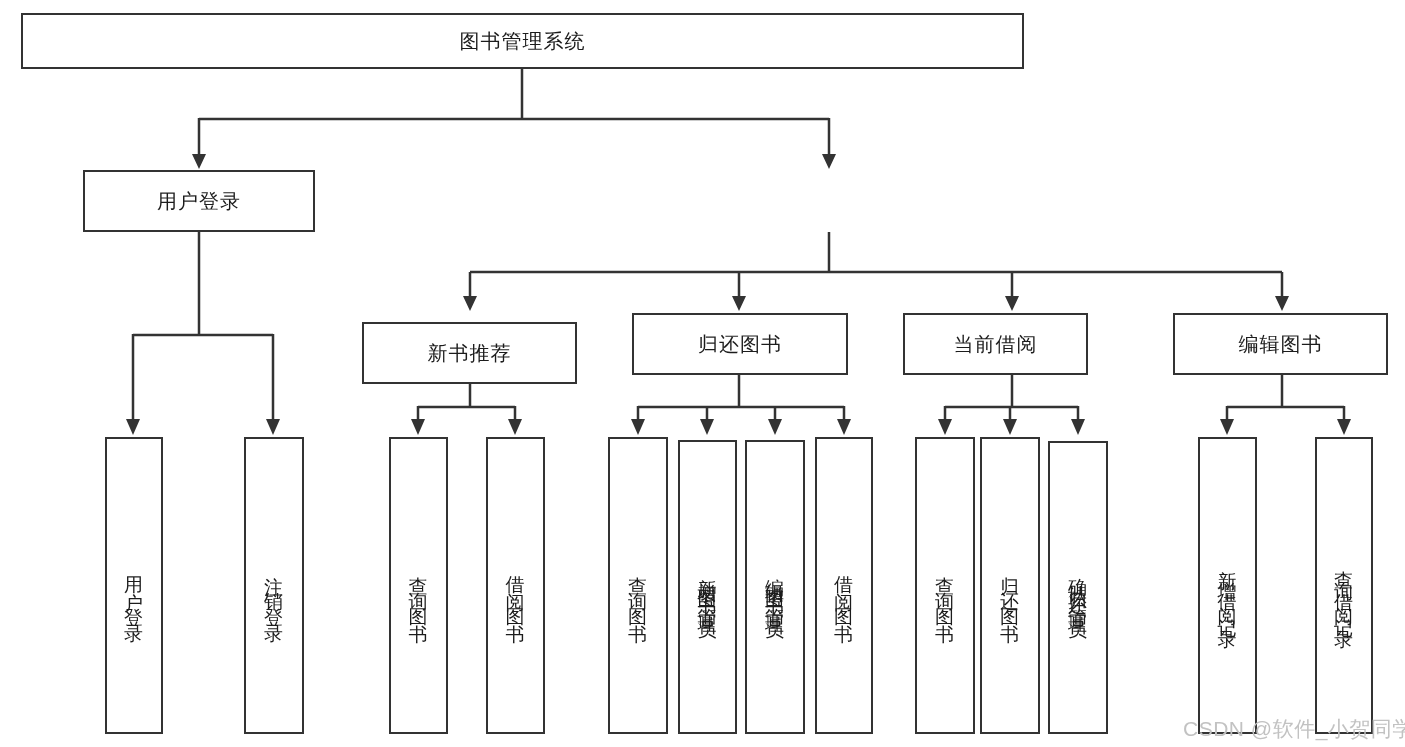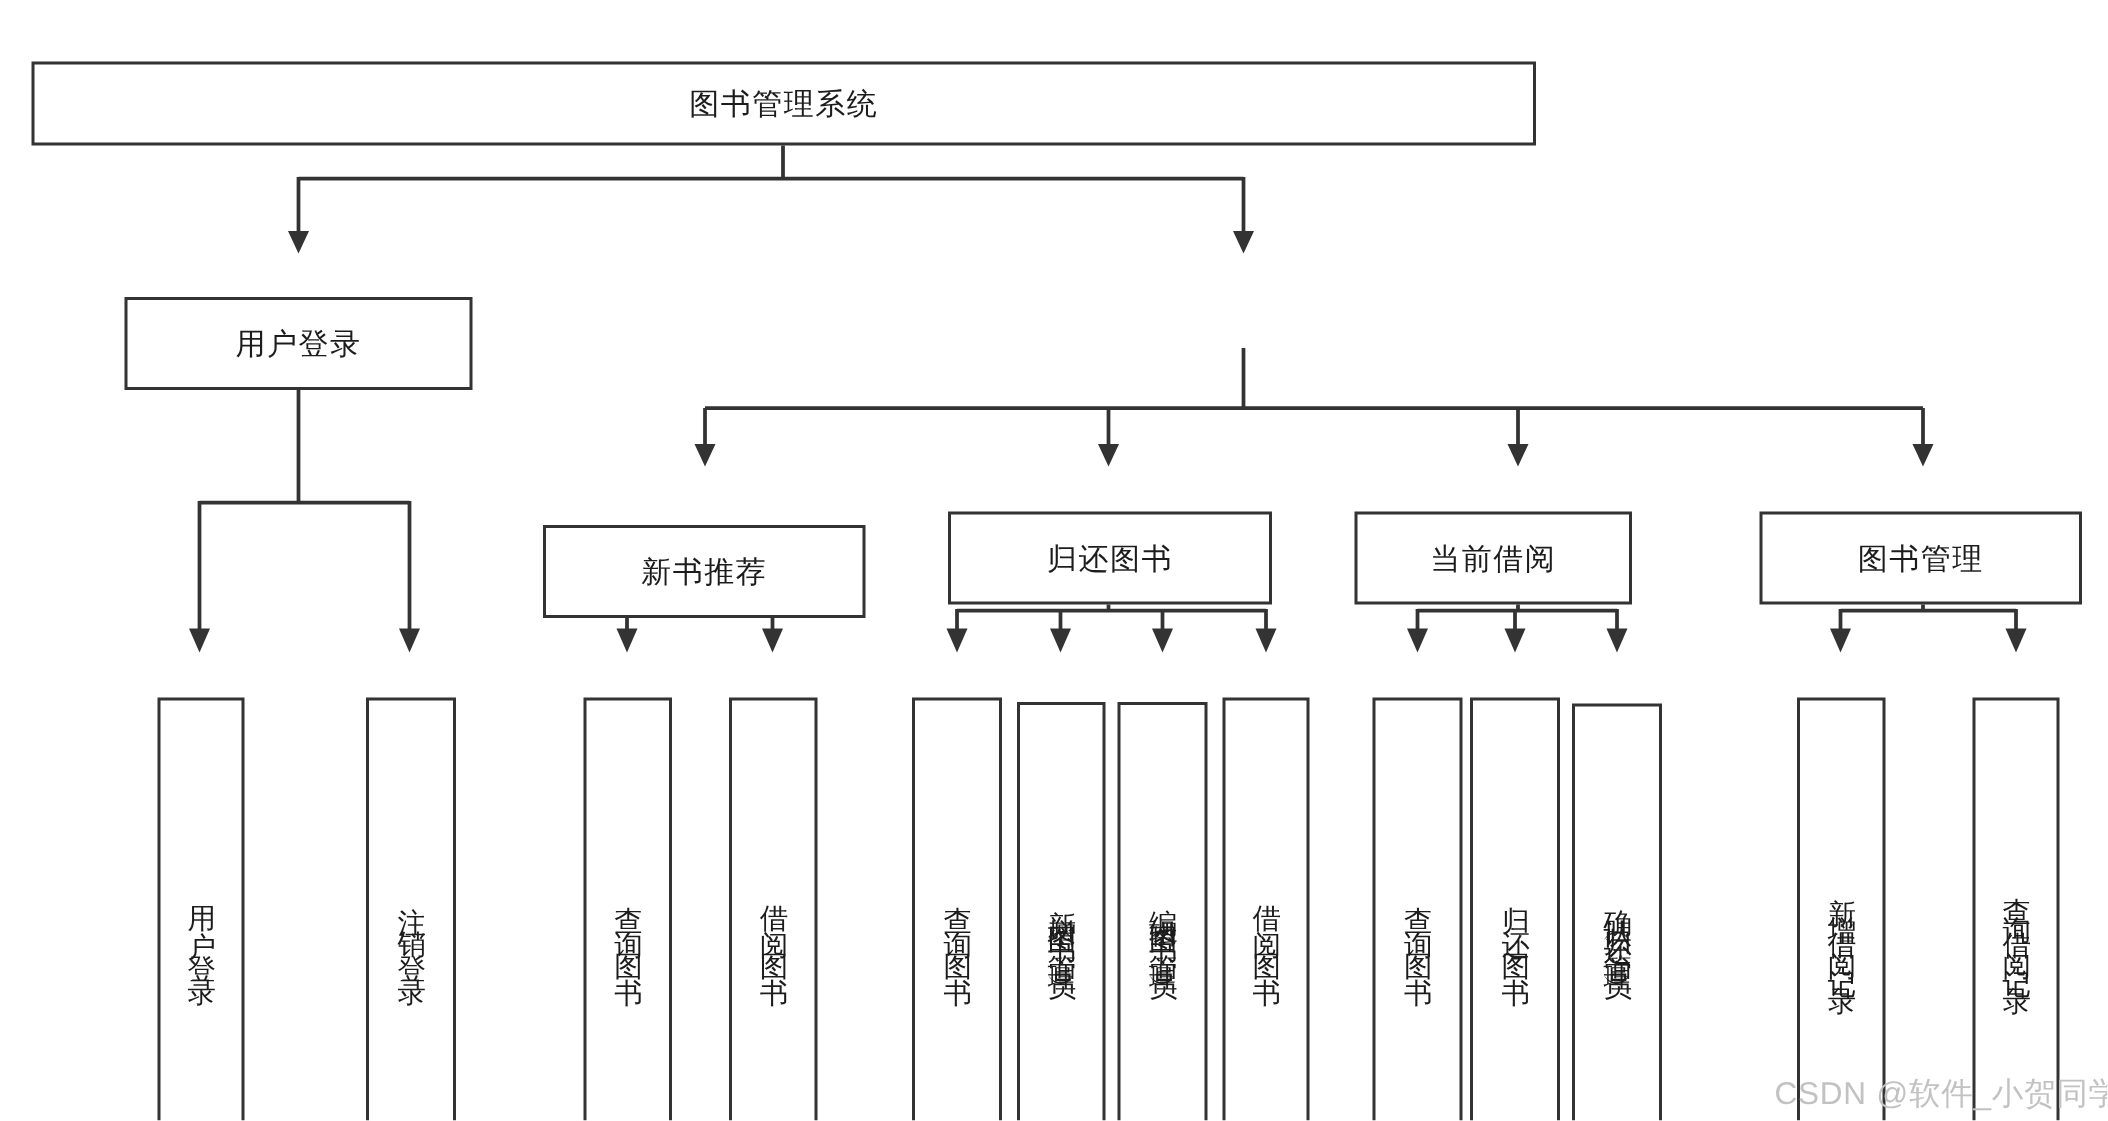--- a/index.html
+++ b/index.html
@@ -30,21 +30,20 @@
   .arrow { fill: var(--line); stroke: none; }
 
   .node {
     position: absolute;
     border: 2.5px solid var(--line);
     background: var(--background);
     display: flex;
     align-items: center;
     justify-content: center;
     color: var(--text);
-    margin-top: 28px;
   }
   .hnode { font-size: 20px; letter-spacing: 1px; }
   .vnode { font-size: 19px; }
   .vtext {
     writing-mode: vertical-rl;
     text-orientation: mixed;
     white-space: nowrap;
     line-height: 1;
   }
   .spread .vtext { letter-spacing: 16px; margin-top: 14px; }
@@ -108,21 +107,21 @@
   <div class="node hnode" style="left:362px;top:322px;width:215px;height:62px">
     <span>新书推荐</span>
   </div>
   <div class="node hnode" style="left:632px;top:313px;width:216px;height:62px">
     <span>归还图书</span>
   </div>
   <div class="node hnode" style="left:903px;top:313px;width:185px;height:62px">
     <span>当前借阅</span>
   </div>
   <div class="node hnode" style="left:1173px;top:313px;width:215px;height:62px">
-    <span>图书管理</span>
+    <span>编辑图书</span>
   </div>
 
   <div class="node vnode spread" style="left:105px;top:437px;width:58px;height:297px">
     <span class="vtext">用户登录</span>
   </div>
   <div class="node vnode spread" style="left:244px;top:437px;width:60px;height:297px">
     <span class="vtext">注销登录</span>
   </div>
 
   <div class="node vnode spread" style="left:389px;top:437px;width:59px;height:297px">

